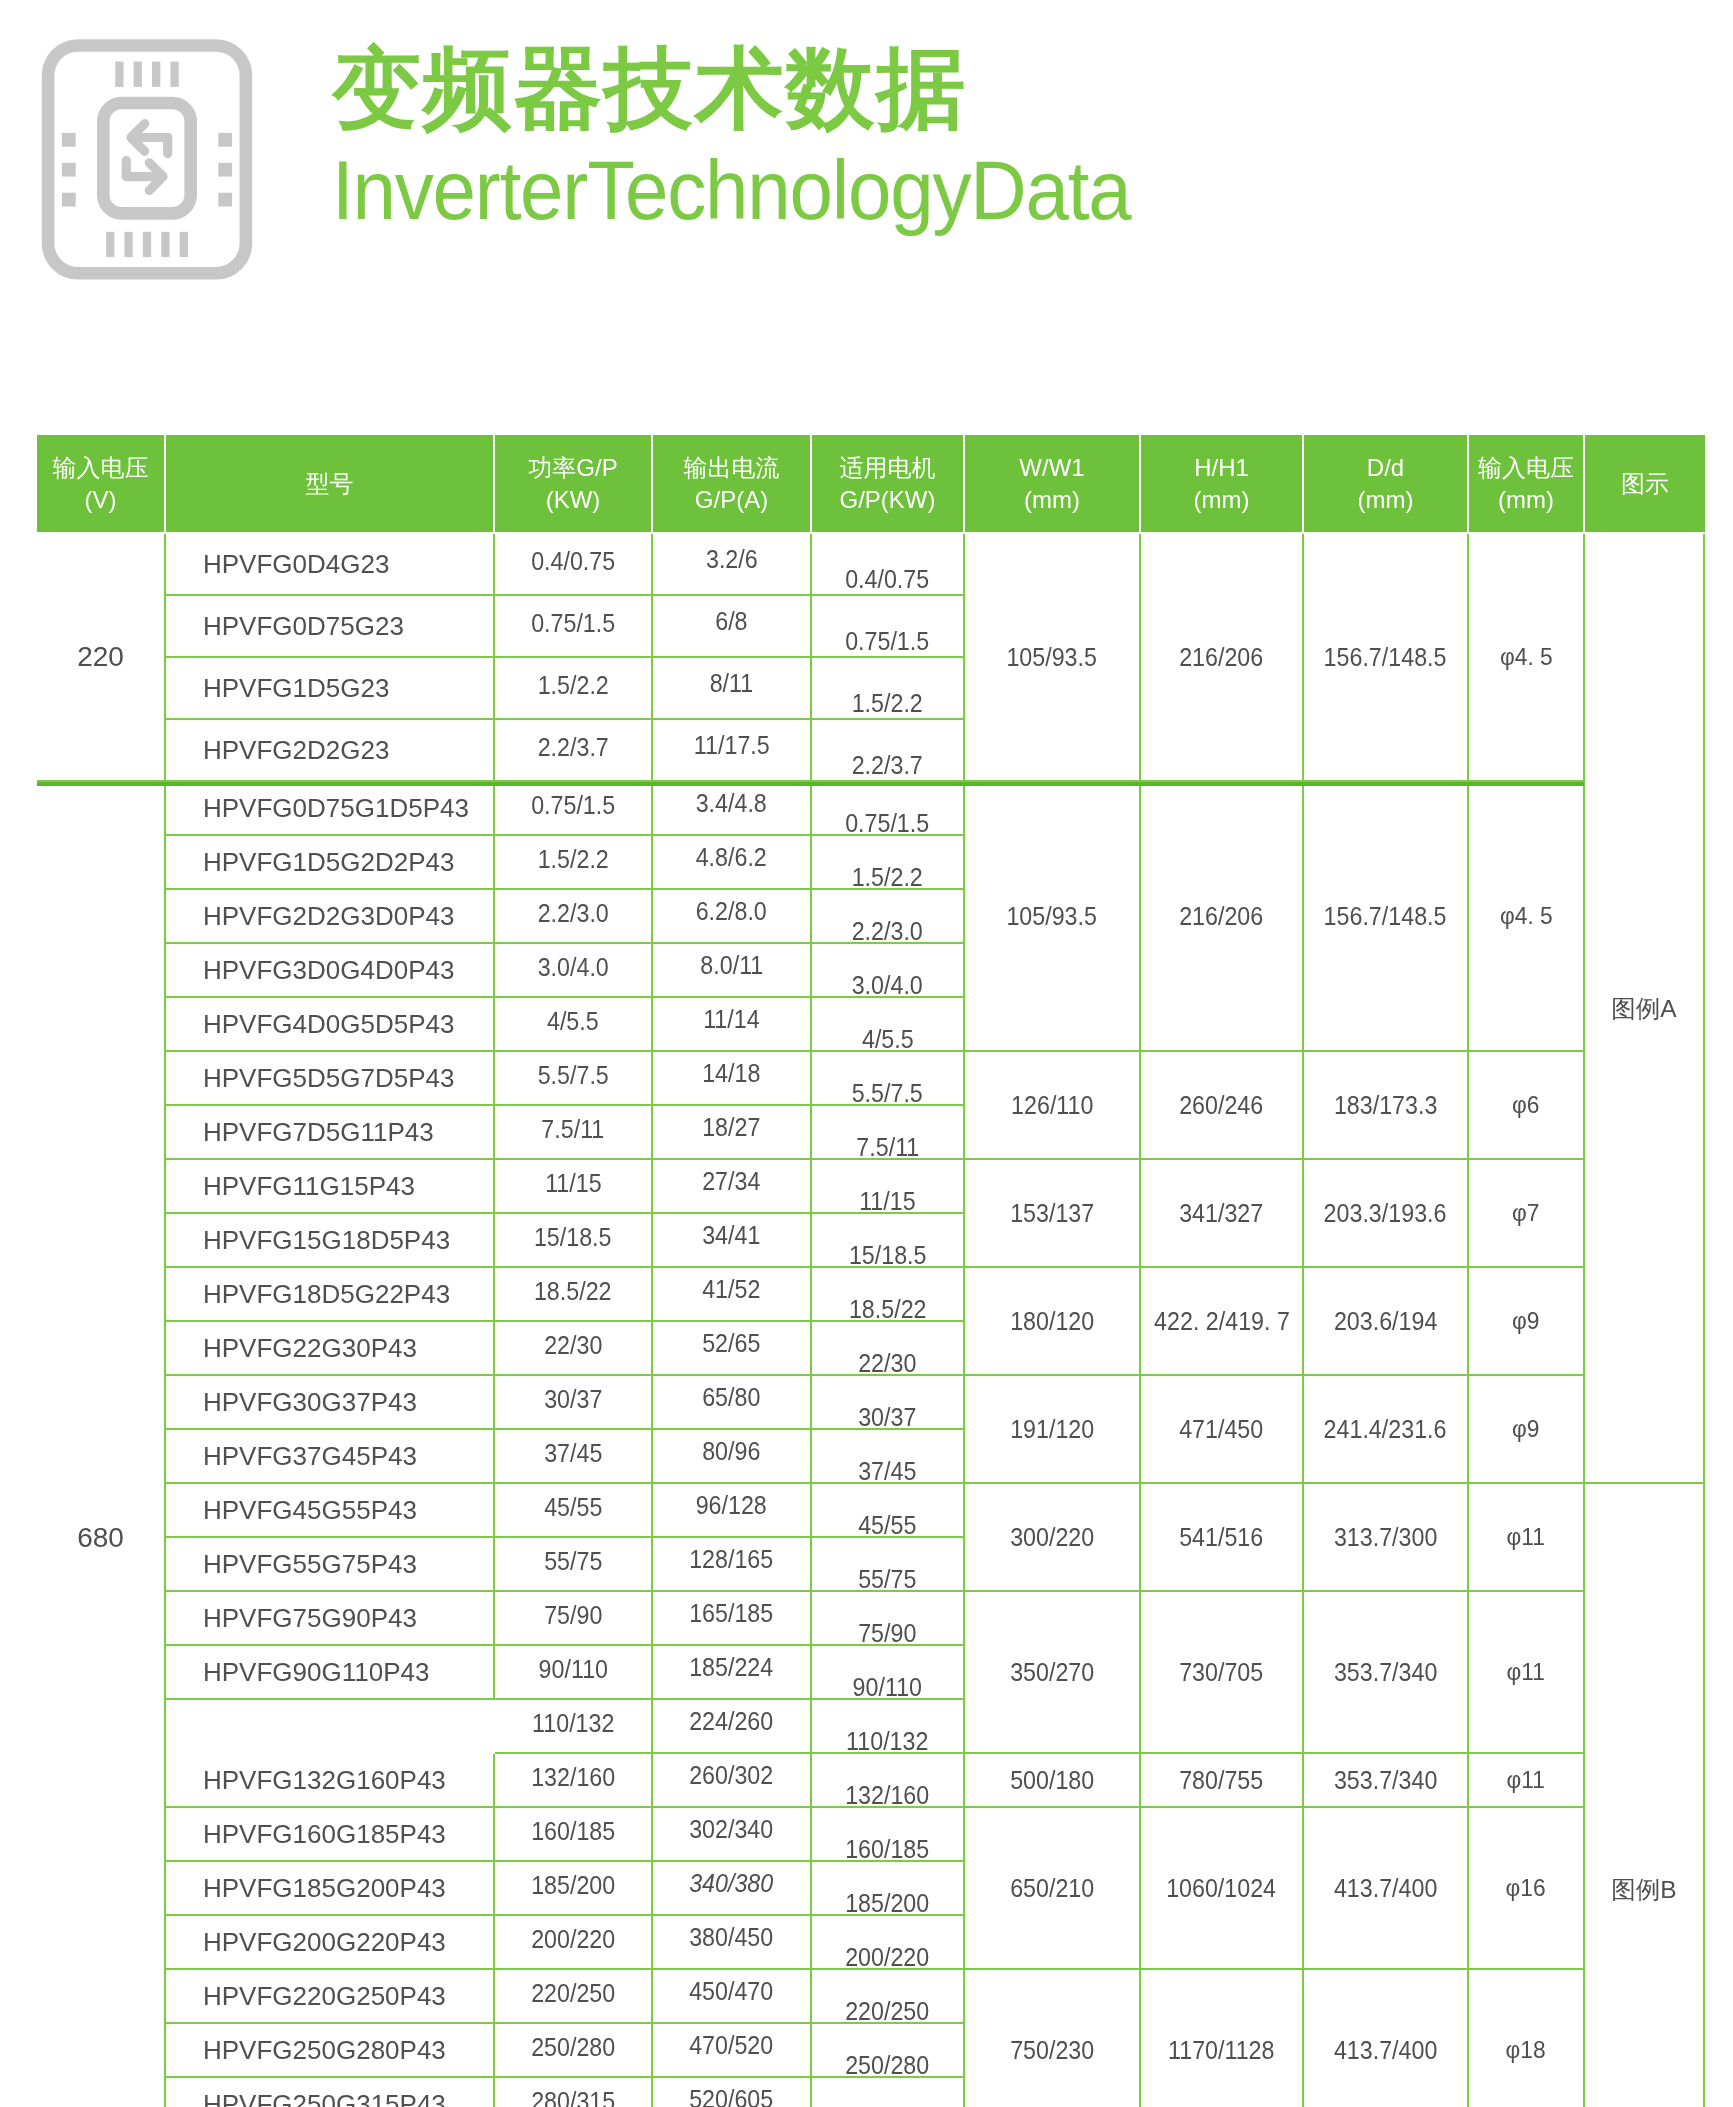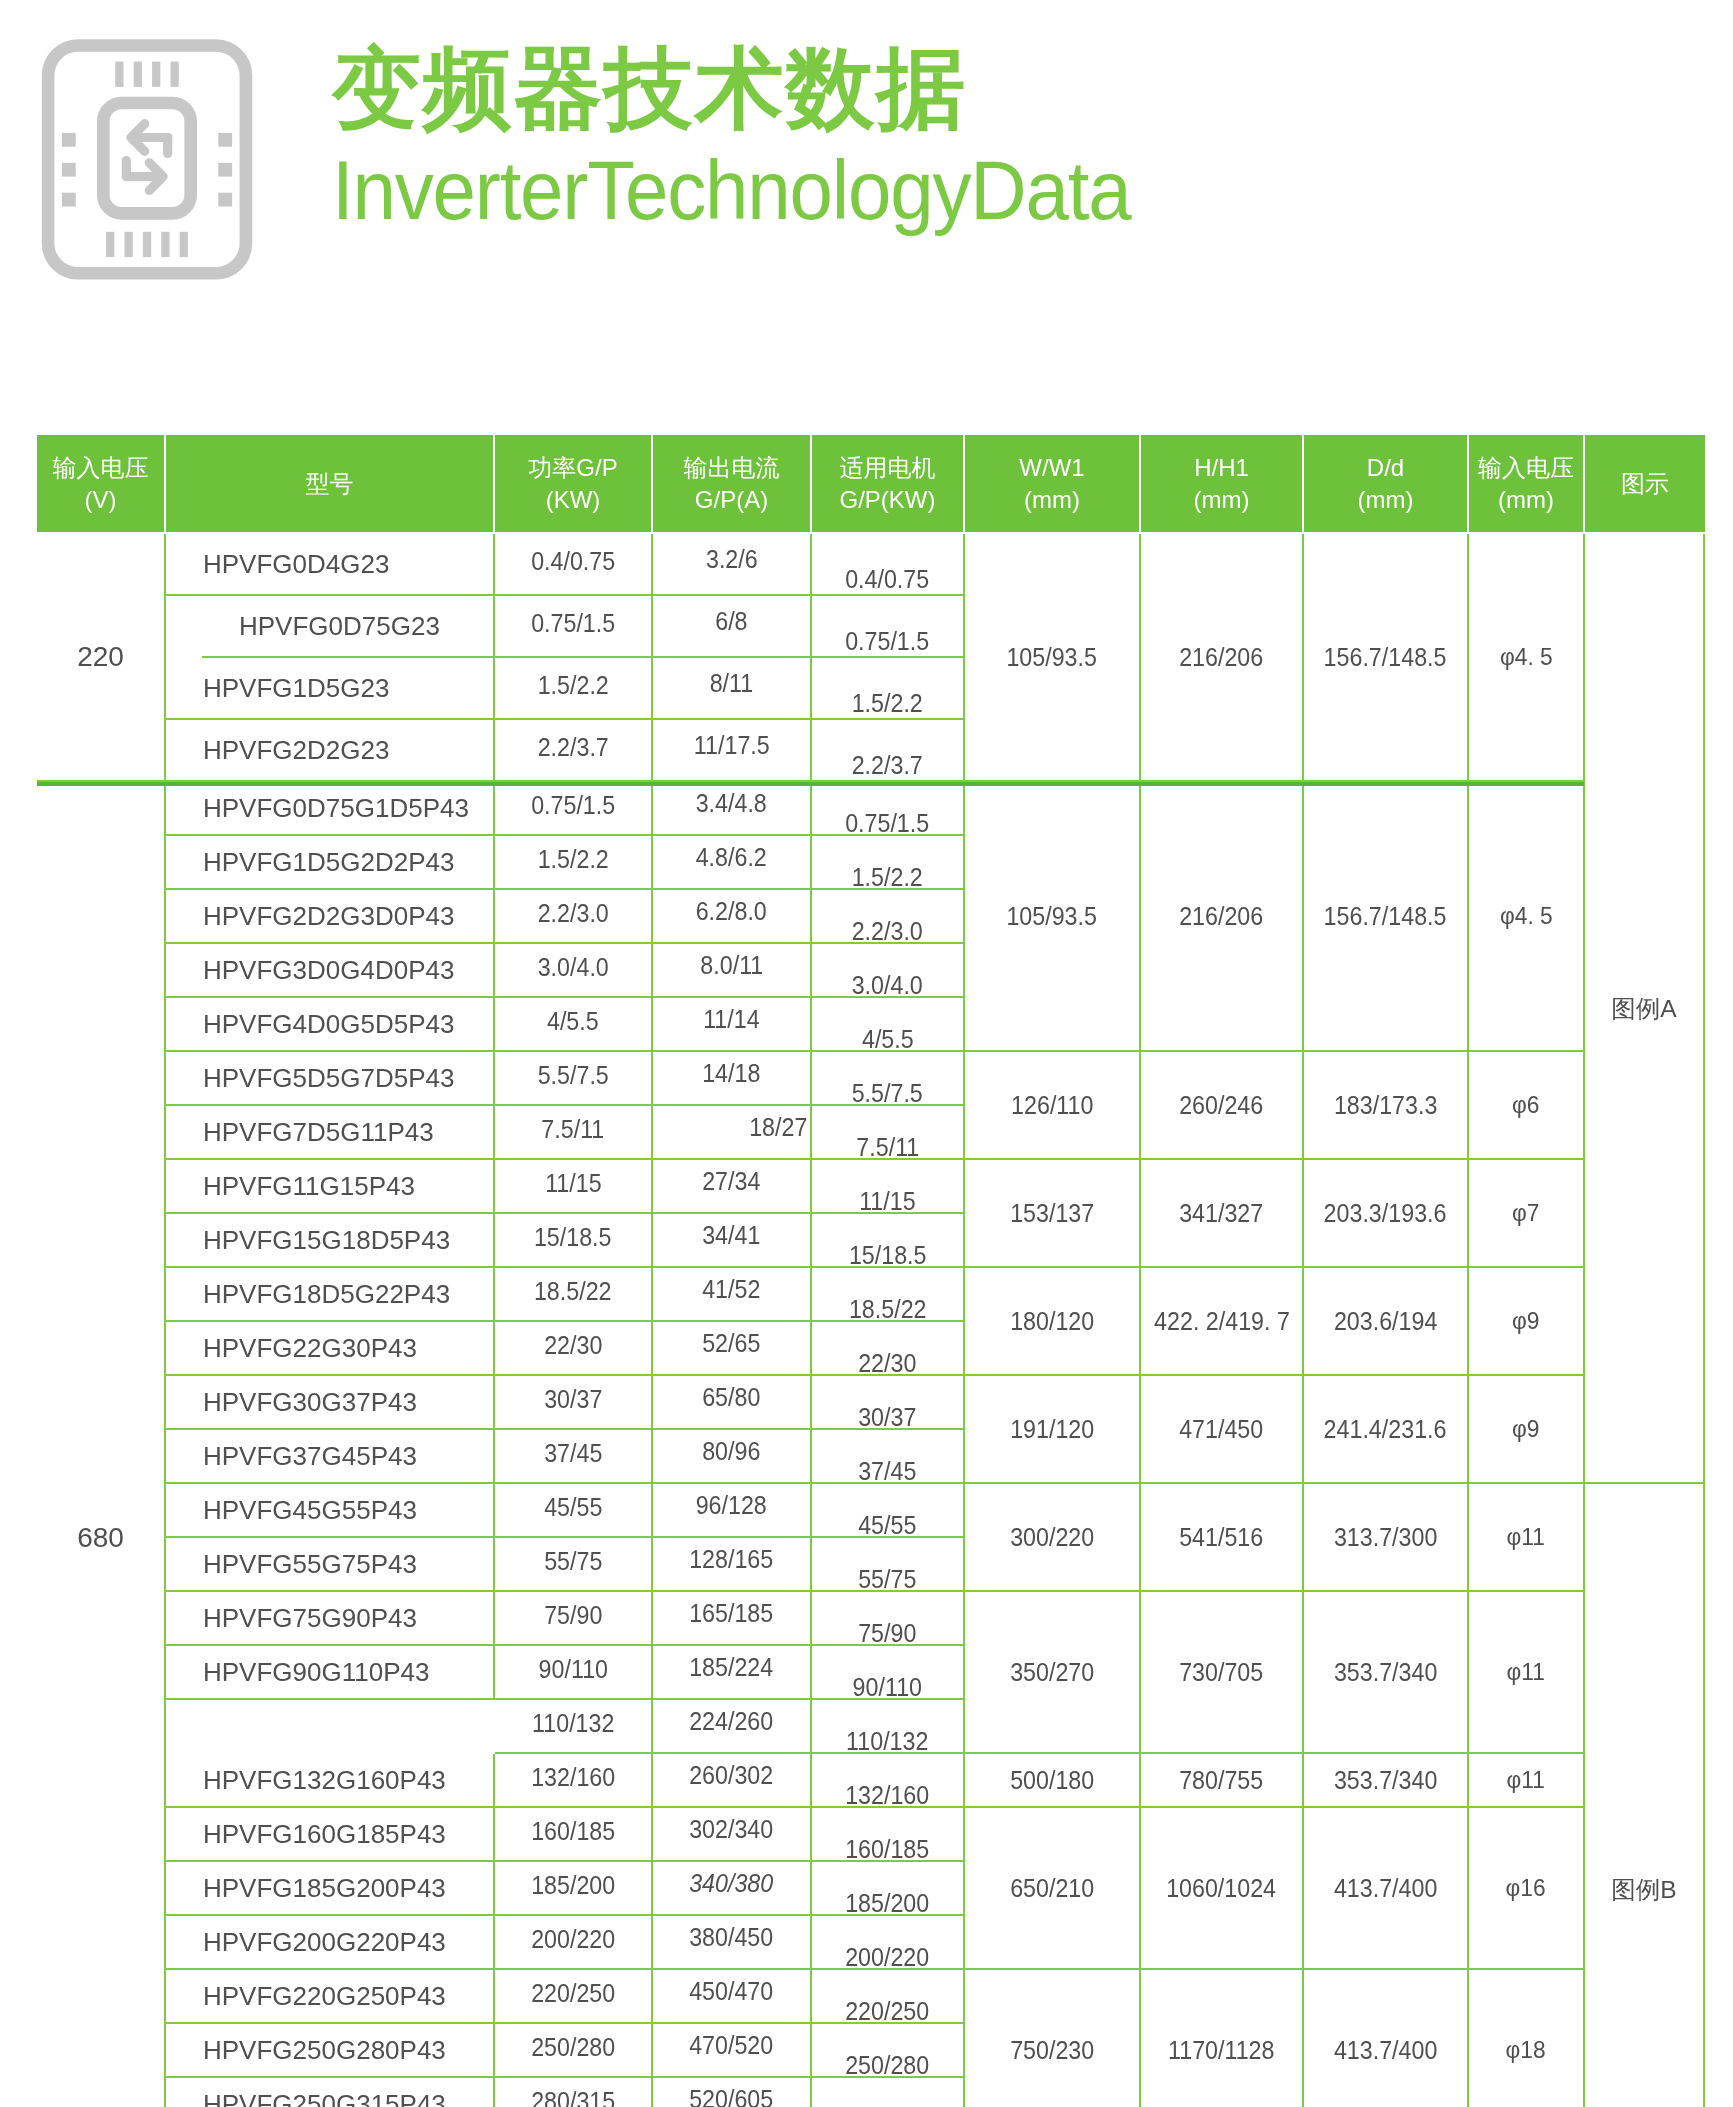--- a/index.html
+++ b/index.html
@@ -166,21 +166,21 @@
     </div>
     <div class="c num power" style="grid-area: 2 / 3;">
       <span>0.4/0.75</span>
     </div>
     <div class="c num current" style="grid-area: 2 / 4;">
       <span>3.2/6</span>
     </div>
     <div class="c num motor" style="grid-area: 2 / 5;">
       <span>0.4/0.75</span>
     </div>
-    <div class="c model" style="grid-area: 3 / 2; margin-left: 36px;">
+    <div class="c model" style="grid-area: 3 / 2;">
       <span>HPVFG0D75G23</span>
     </div>
     <div class="c num power" style="grid-area: 3 / 3;">
       <span>0.75/1.5</span>
     </div>
     <div class="c num current" style="grid-area: 3 / 4;">
       <span>6/8</span>
     </div>
     <div class="c num motor" style="grid-area: 3 / 5;">
       <span>0.75/1.5</span>
@@ -280,21 +280,21 @@
     </div>
     <div class="c num motor" style="grid-area: 11 / 5;">
       <span>5.5/7.5</span>
     </div>
     <div class="c model" style="grid-area: 12 / 2;">
       <span>HPVFG7D5G11P43</span>
     </div>
     <div class="c num power" style="grid-area: 12 / 3;">
       <span>7.5/11</span>
     </div>
-    <div class="c num current" style="grid-area: 12 / 4; justify-content: flex-end;">
+    <div class="c num current" style="grid-area: 12 / 4;">
       <span>18/27</span>
     </div>
     <div class="c num motor" style="grid-area: 12 / 5;">
       <span>7.5/11</span>
     </div>
     <div class="c model" style="grid-area: 13 / 2;">
       <span>HPVFG11G15P43</span>
     </div>
     <div class="c num power" style="grid-area: 13 / 3;">
       <span>11/15</span>

